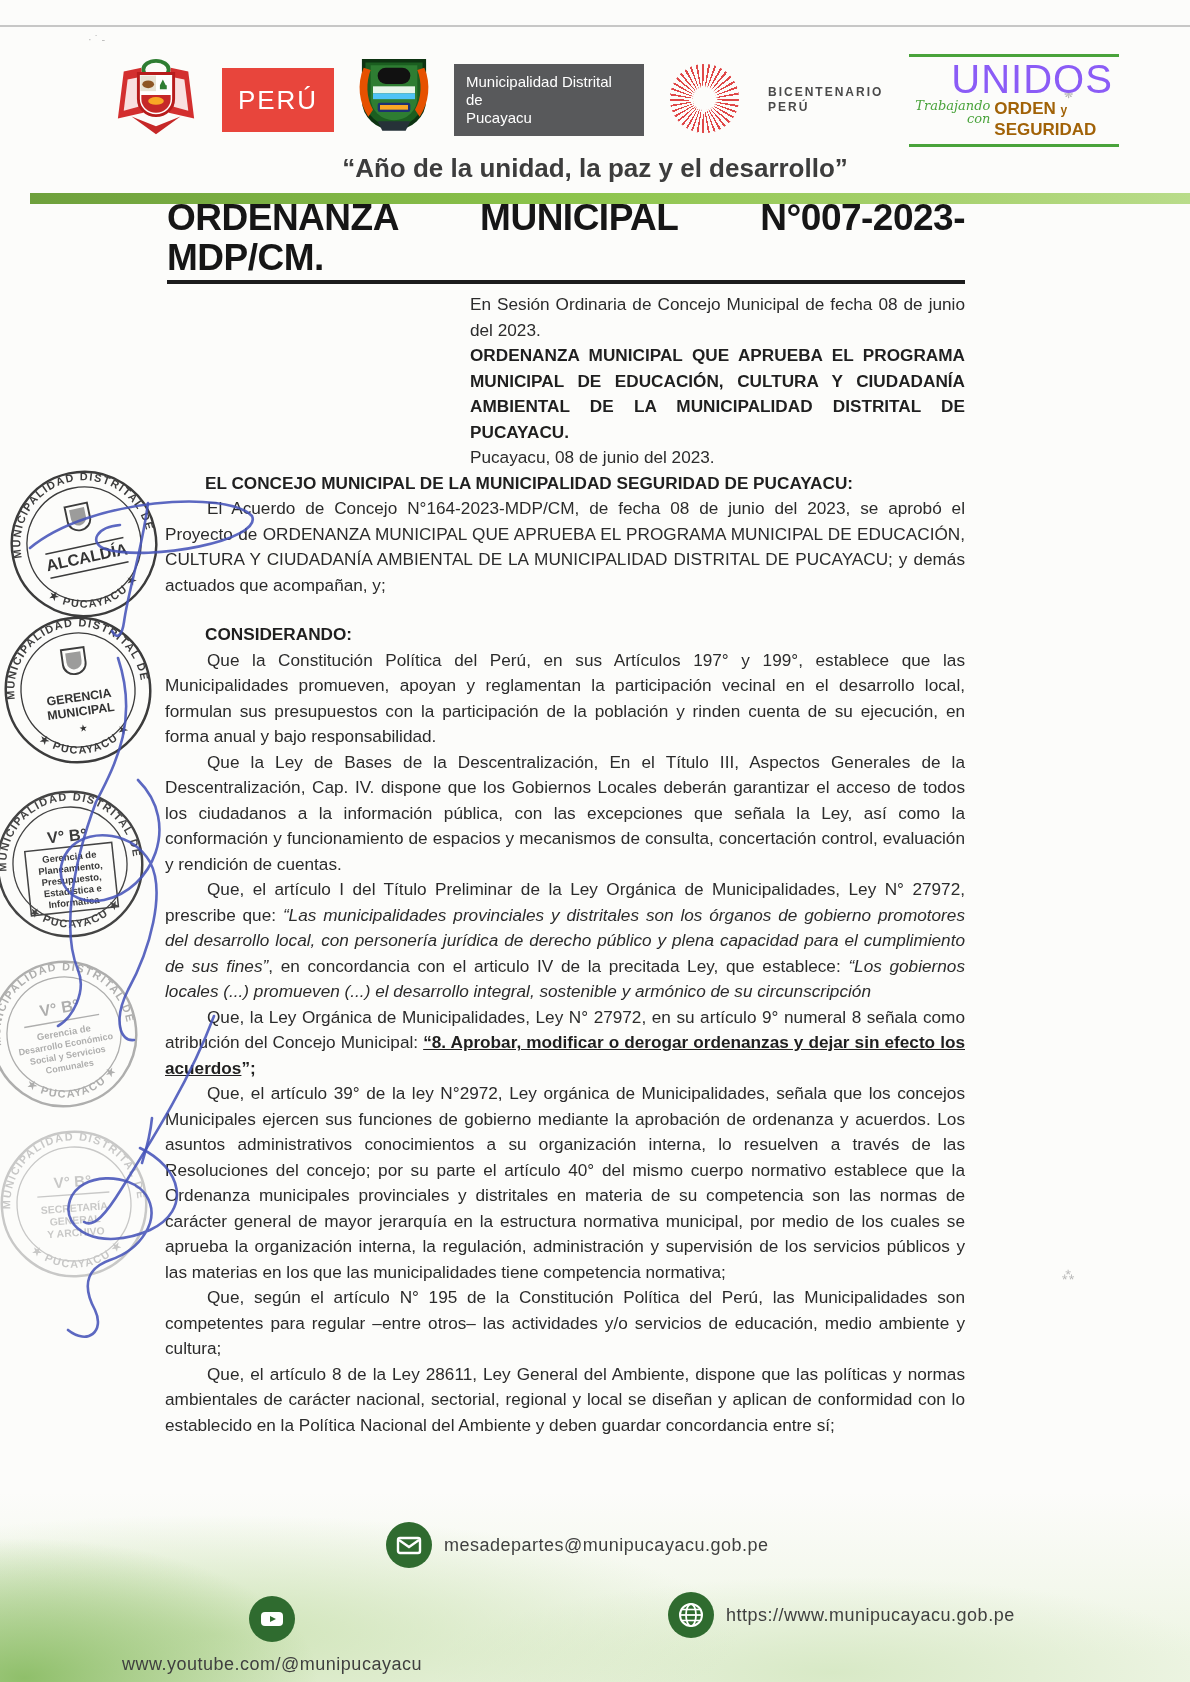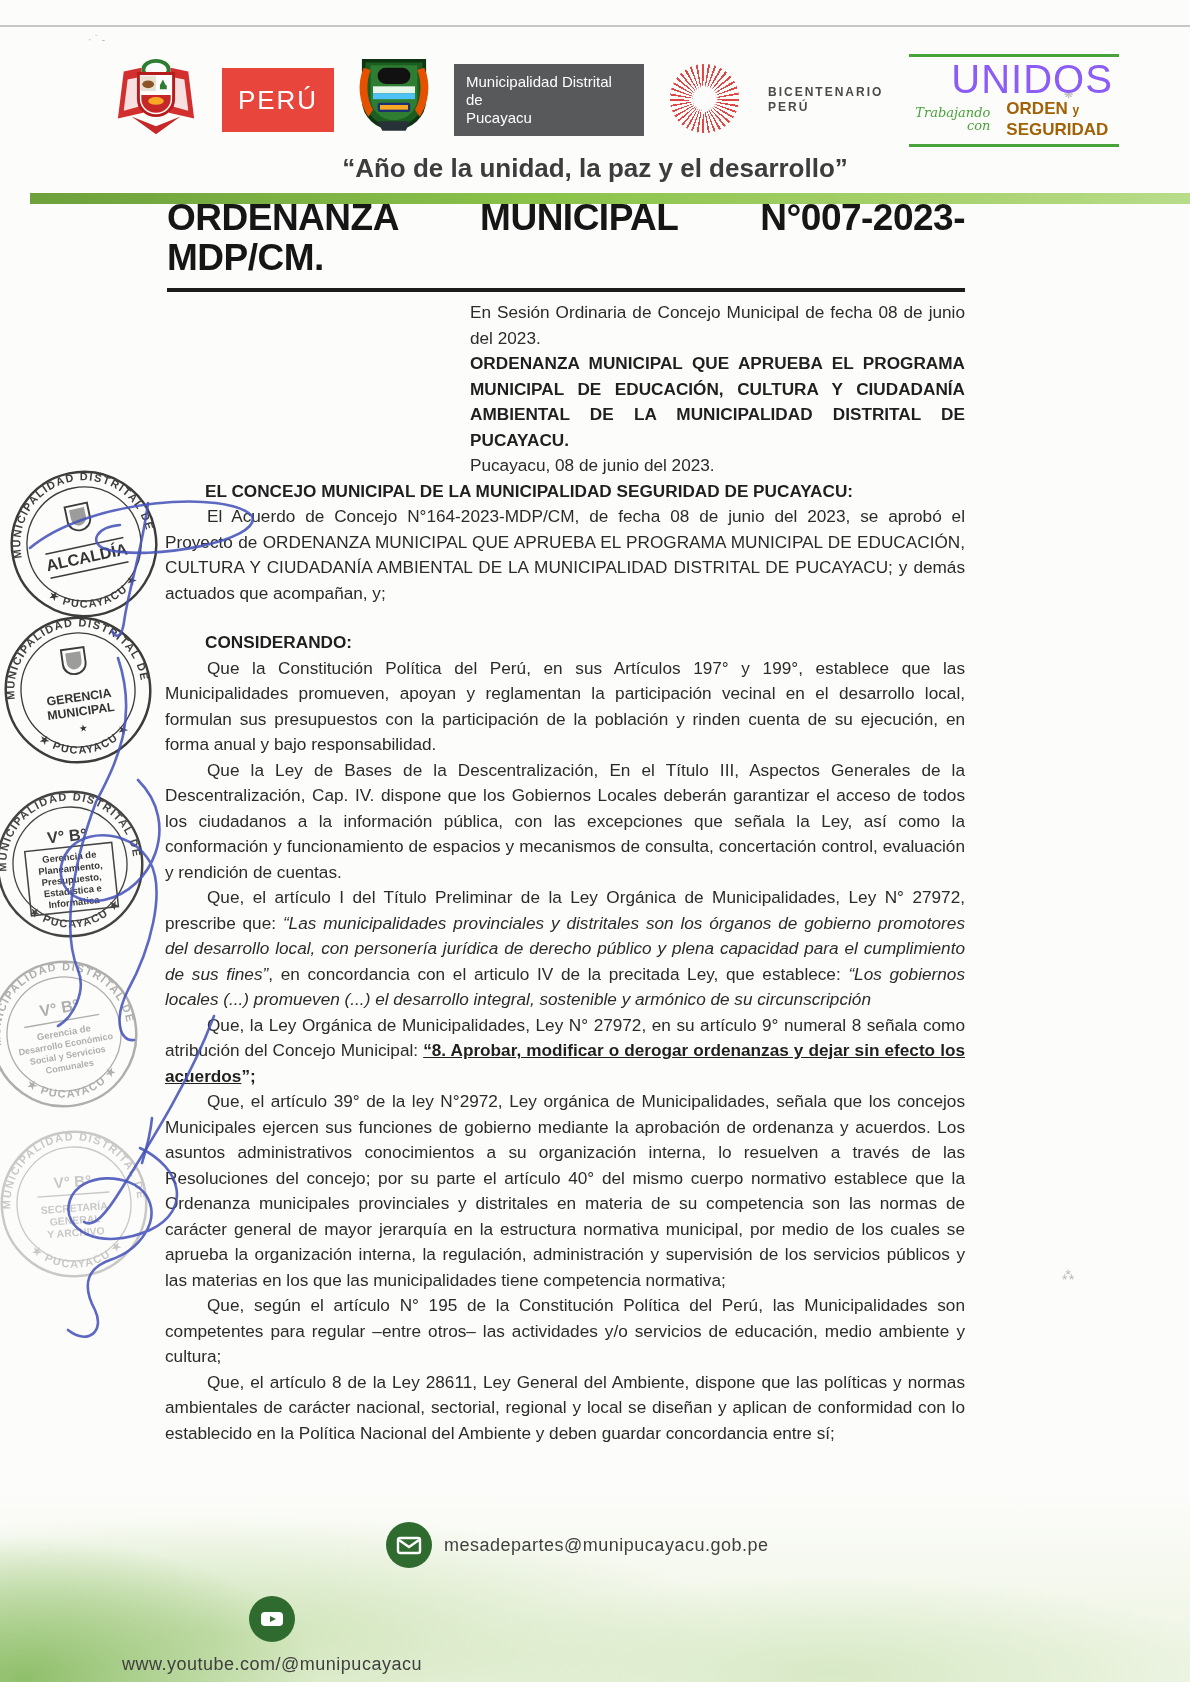--- a/index.html
+++ b/index.html
@@ -17,30 +17,30 @@
   .muni-box{width:190px;height:72px;background:#58595b;color:#fff;display:flex;align-items:center;padding:0 12px;box-sizing:border-box;}
   .muni-box span{font-size:15px;line-height:18px;}
   .bicent{display:flex;align-items:center;gap:28px;}
   .sunburst{width:74px;height:74px;border-radius:50%;
      background:repeating-conic-gradient(from 8deg,#e04848 0deg 3.5deg,rgba(0,0,0,0) 3.5deg 10deg);
      -webkit-mask:radial-gradient(circle at 52% 48%,transparent 0 11px,#000 14px 34px,transparent 35px);
      mask:radial-gradient(circle at 52% 48%,transparent 0 11px,#000 14px 34px,transparent 35px);}
   .bicent-text{font-size:12px;font-weight:700;color:#4a4a4a;letter-spacing:2px;line-height:15px;}
   .unidos{margin-left:4px;text-align:left;border-top:3px solid #49a33b;border-bottom:3px solid #49a33b;padding:2px 6px 4px 6px;}
   .unidos-title{color:#8b5cf6;font-size:40px;font-weight:400;letter-spacing:1px;line-height:40px;margin-left:36px;}
-  .unidos-sub{display:flex;gap:16px;align-items:center;}
+  .unidos-sub{display:flex;gap:4px;align-items:flex-start;}
   .unidos-script{color:#49a33b;font-family:"DejaVu Serif",serif;font-style:italic;font-size:13px;line-height:13px;text-align:right;}
   .unidos-words{color:#a16207;font-weight:800;font-size:17px;line-height:20px;}
   .slogan{text-align:center;font-size:26px;font-weight:700;color:#3d3d3d;margin-top:8px;}
   .green-bar{margin-top:9px;margin-left:30px;height:11px;background:linear-gradient(90deg,#6ea03c,#8bc34a 45%,#a5d06a 75%,#b9dc8a);}
 
   
   .doc{position:absolute;top:198px;left:165px;width:800px;font-size:17.2px;line-height:25.5px;text-align:justify;}
   .doc-title{display:inline-block;font-size:37px;font-weight:700;color:#161616;letter-spacing:-.5px;
-             border-bottom:4px solid #1c1c1c;padding-bottom:10px;margin:0 0 8px 2px;line-height:40px;}
+             border-bottom:4px solid #1c1c1c;padding-bottom:2px;margin:0 0 8px 2px;line-height:40px;}
   .intro{margin-left:305px;width:495px;}
   .b{font-weight:700;color:#1f1f1f;}
   .doc-heading{font-weight:700;color:#1f1f1f;margin-left:40px;text-align:left;}
   .gap-lg{margin-top:38px;}
   .gap-md{margin-top:24px;}
   p.body-par{margin:0;text-indent:42px;}
   .it{font-style:italic;}
   .bu{font-weight:700;text-decoration:underline;color:#1f1f1f;}
 
   
@@ -290,15 +290,27 @@
     <div class="contact" style="left:122px;top:104px;flex-direction:column;">
       <div class="cicon">
         <svg width="24" height="24" viewBox="0 0 24 24">
             <rect x="1" y="5" width="22" height="14" rx="4" fill="#fff"></rect>
             <path d="M10,9 L16,12 L10,15 Z" fill="#2f6b2f"></path>
           </svg>
       </div>
       <div class="clabel">www.youtube.com/@munipucayacu</div>
     </div>
 
+    <div class="contact" style="left:668px;top:100px;">
+      <div class="cicon">
+        <svg width="28" height="28" viewBox="0 0 28 28">
+            <circle cx="14" cy="14" r="11" fill="none" stroke="#fff" stroke-width="2"></circle>
+            <ellipse cx="14" cy="14" rx="5" ry="11" fill="none" stroke="#fff" stroke-width="1.8"></ellipse>
+            <line x1="3" y1="14" x2="25" y2="14" stroke="#fff" stroke-width="1.8"></line>
+            <line x1="4.5" y1="8.5" x2="23.5" y2="8.5" stroke="#fff" stroke-width="1.6"></line>
+            <line x1="4.5" y1="19.5" x2="23.5" y2="19.5" stroke="#fff" stroke-width="1.6"></line>
+          </svg>
+      </div>
+      <div class="clabel">https://www.munipucayacu.gob.pe</div>
+    </div>
 
   </footer>
 </div>
 
 </body></html>

